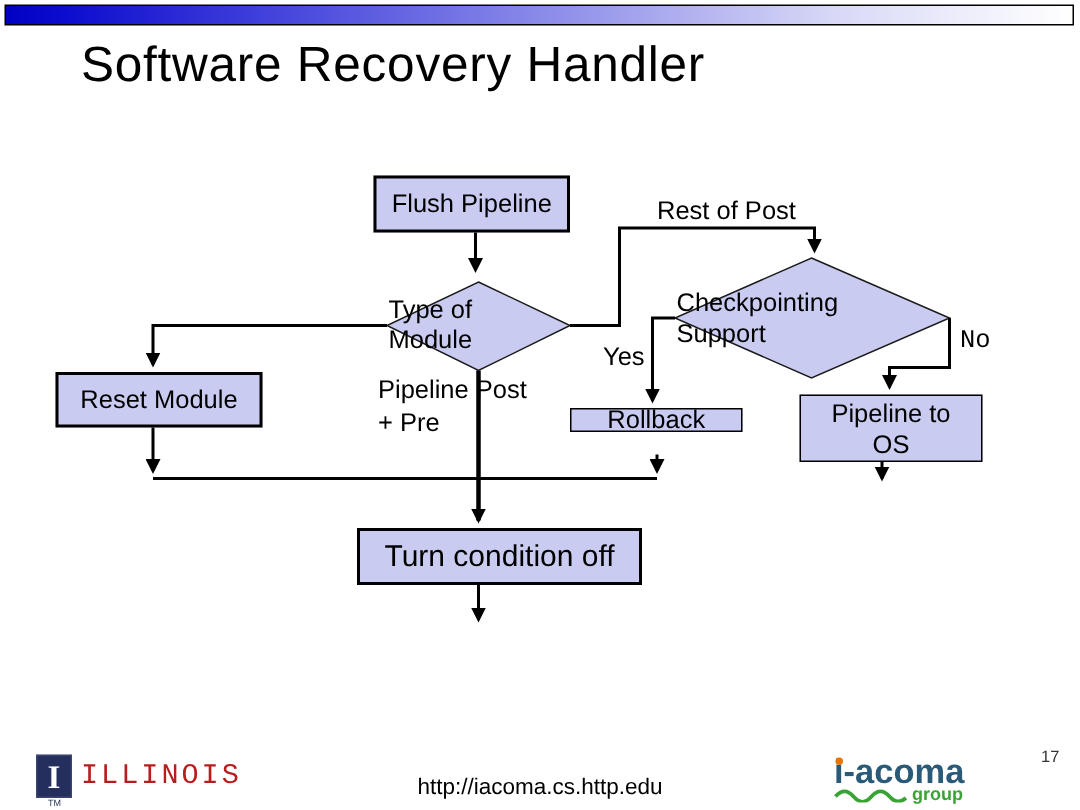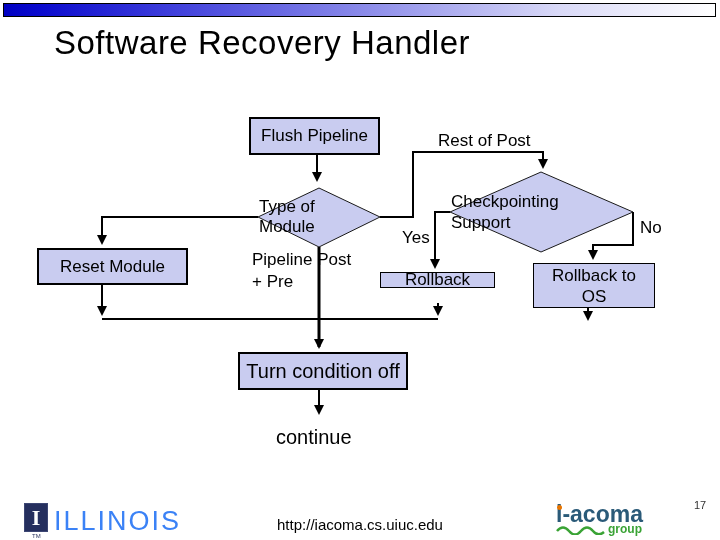--- a/index.html
+++ b/index.html
@@ -15,48 +15,48 @@
   .title{
     position:absolute;left:44px;top:24px;font-size:33px;letter-spacing:0.5px;
     color:#000;white-space:nowrap;font-weight:400;margin-left:10px;
   }
   .box{
     position:absolute;display:flex;align-items:center;justify-content:center;
     background:#C9CCF0;border:1px solid #000;font-size:17px;text-align:center;
     line-height:20px;white-space:pre-line;z-index:4;box-sizing:border-box;
   }
   .box-flush{left:249px;top:117px;width:131px;height:38px;border-width:2px;}
-  .box-reset{left:37px;top:248px;width:151px;height:37px;border-width:2px;}
+  .box-reset{left:37px;top:248px;width:138px;height:37px;border-width:2px;}
   .box-rollback{left:380px;top:272px;width:115px;height:16px;}
   .box-interrupt{left:533px;top:263px;width:122px;height:45px;line-height:21px;}
-  .box-turn{left:238px;top:352px;width:170px;height:38px;border-width:2px;font-size:20px;}
+  .box-turn{left:238px;top:352px;width:190px;height:38px;border-width:2px;font-size:20px;}
   .connectors{position:absolute;left:0;top:0;z-index:5;pointer-events:none;}
   .flabel{
     position:absolute;font-size:17px;line-height:20px;
     white-space:pre-line;z-index:6;
   }
   .lbl-rest{left:438px;top:131px;width:110px;}
   .lbl-local{left:110px;top:194px;width:95px;}
   .lbl-defect{left:259px;top:197px;width:120px;}
   .lbl-chk{left:451px;top:191px;width:180px;line-height:21px;}
   .lbl-yes{left:402px;top:228px;width:40px;text-align:left;}
-  .lbl-no{left:640px;top:218px;width:40px;text-align:left;}
+  .lbl-no{left:640px;top:218px;width:40px;text-align:left;font-family:Liberation Mono, monospace;}
   .lbl-pipeline{left:252px;top:249px;width:120px;text-align:left;line-height:22px;}
   .lbl-continue{left:276px;top:427px;width:95px;font-size:20px;}
   
   .illinois{position:absolute;left:24px;top:502px;height:34px;z-index:3;}
   .ill-shield{
     position:absolute;left:0;top:1px;width:24px;height:29px;background:#252f5e;
     display:flex;align-items:center;justify-content:center;
     font-family:"Liberation Serif",serif;font-weight:bold;font-size:22px;color:#fff;
     box-shadow:inset 0 0 0 1px #3c4673;
   }
   .ill-text{
-    position:absolute;left:30px;top:4px;font-family:Liberation Sans, sans-serif;
-    font-size:27px;color:#3b82f6;letter-spacing:2px;white-space:nowrap;
+    position:absolute;left:30px;top:4px;font-family:Liberation Mono, monospace;
+    font-size:19px;color:#b91c1c;letter-spacing:2px;white-space:nowrap;
   }
   .ill-tm{position:absolute;left:8px;top:31px;font-size:6px;color:#2b355f;}
   .footer-url{
     position:absolute;left:200px;top:516px;width:320px;text-align:center;
     font-size:15px;color:#000;z-index:3;
   }
   .iacoma{position:absolute;left:556px;top:501px;width:100px;height:36px;z-index:3;}
   .iac-text{
     position:absolute;left:0;top:0;font-size:23px;font-weight:bold;color:#2a5a78;
     letter-spacing:0px;white-space:nowrap;
@@ -71,21 +71,21 @@
 
 <div class="slide">
 
   <div class="top-bar"></div>
 
   <div class="title">Software Recovery Handler</div>
 
   <div class="box box-flush">Flush Pipeline</div>
   <div class="box box-reset">Reset Module</div>
   <div class="box box-rollback">Rollback</div>
-  <div class="box box-interrupt">Rollback to
+  <div class="box box-interrupt">Pipeline to
 OS</div>
   <div class="box box-turn">Turn condition off</div>
 
   <svg class="connectors" width="720" height="540">
     <defs>
       <marker id="arw" viewBox="0 0 10 10" refX="8" refY="5" markerWidth="10" markerHeight="10" orient="auto" markerUnits="userSpaceOnUse">
         <path d="M0,0 L10,5 L0,10 Z" fill="#000"></path>
       </marker>
     </defs>
 
@@ -107,31 +107,30 @@
 
   <div class="flabel lbl-rest">Rest of Post</div>
   <div class="flabel lbl-defect">Type of
 Module</div>
   <div class="flabel lbl-chk">Checkpointing
 Support</div>
   <div class="flabel lbl-yes">Yes</div>
   <div class="flabel lbl-no">No</div>
   <div class="flabel lbl-pipeline">Pipeline Post
 +  Pre</div>
-  <div class="flabel lbl-continue">continue</div>
 
   <div class="illinois">
     <div class="ill-shield">
       <span>I</span>
     </div>
     <div class="ill-tm">TM</div>
     <div class="ill-text">ILLINOIS</div>
   </div>
 
-  <div class="footer-url">http://iacoma.cs.uiuc.edu</div>
+  <div class="footer-url">http://iacoma.cs.http.edu</div>
 
   <div class="iacoma">
     <div class="iac-text">i-acoma</div>
     <div class="iac-dot"></div>
     <svg class="iac-wave" width="50" height="9">
       <path d="M1,5 q6,-7 12,0 q6,7 12,0 q6,-7 12,0 q5,6 11,1" stroke="#3aa335" stroke-width="2.5" fill="none"></path>
     </svg>
     <div class="iac-group">group</div>
   </div>
 

